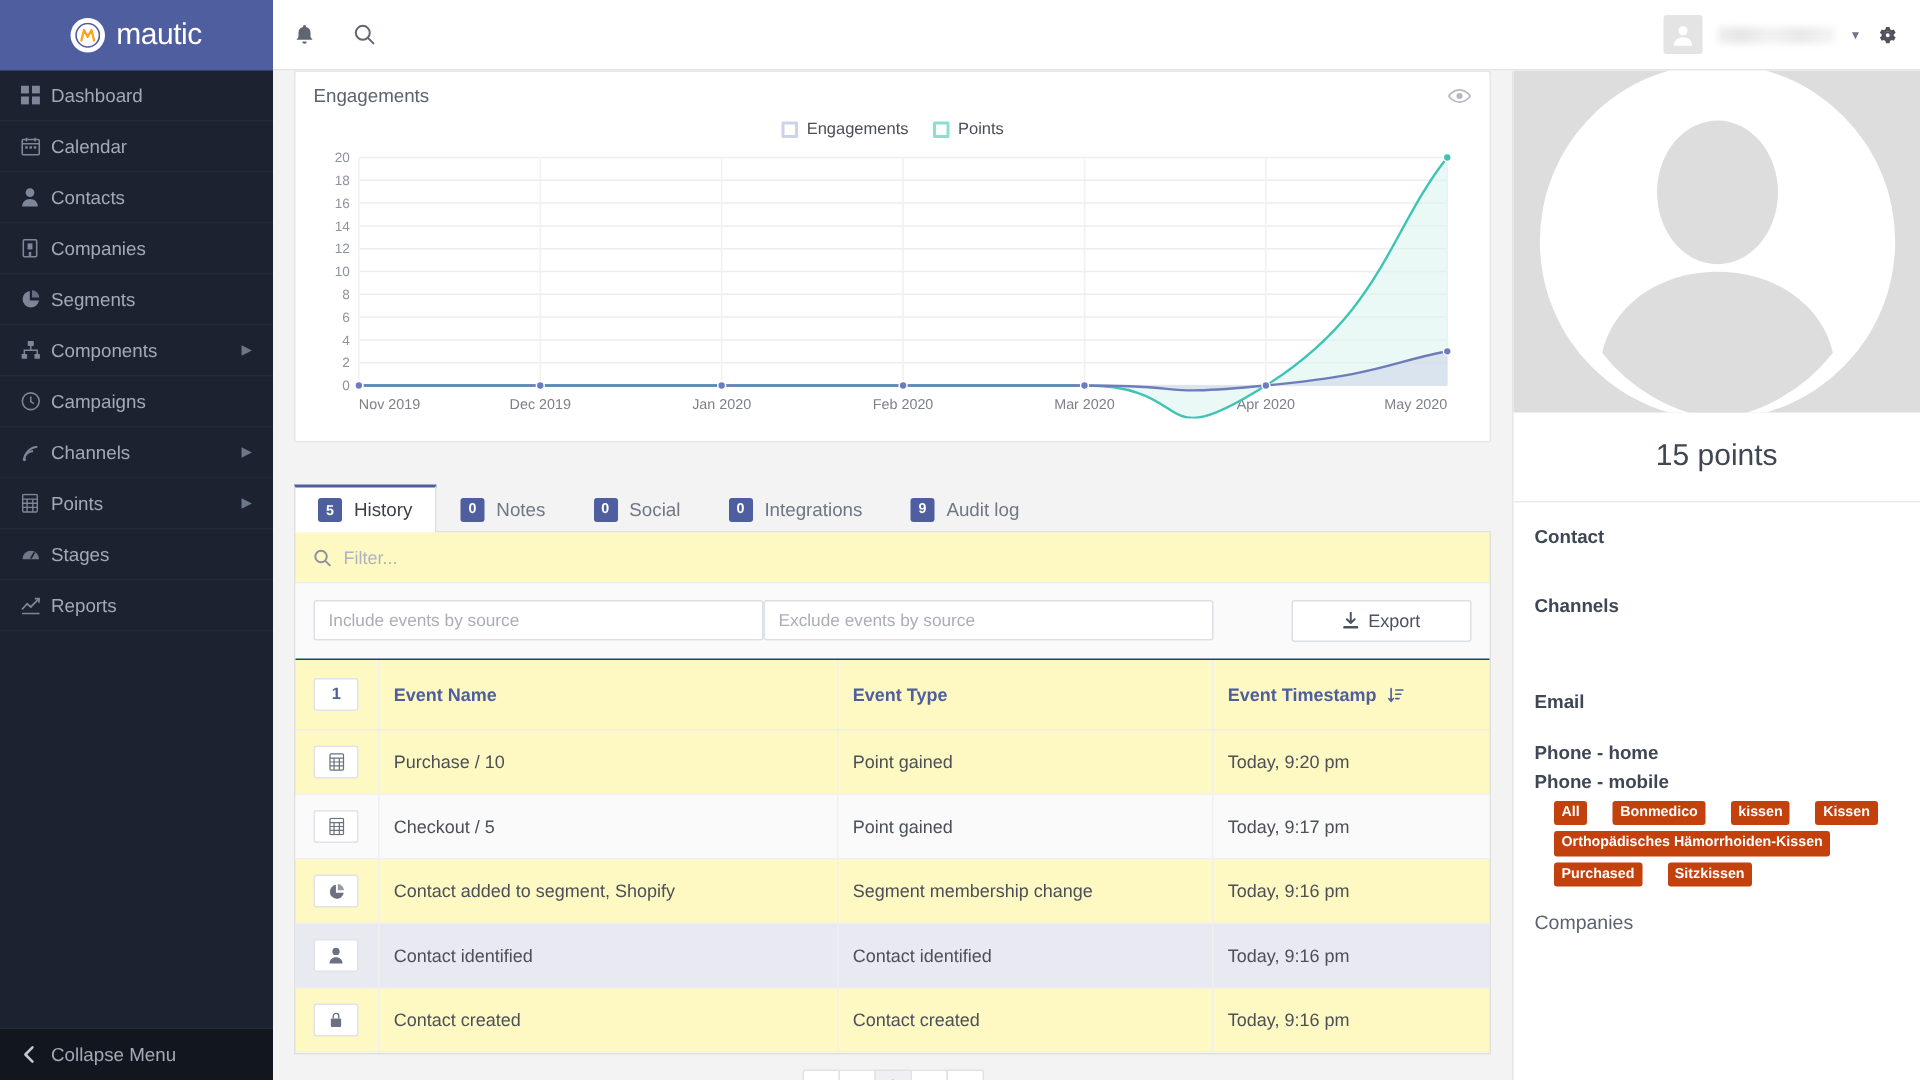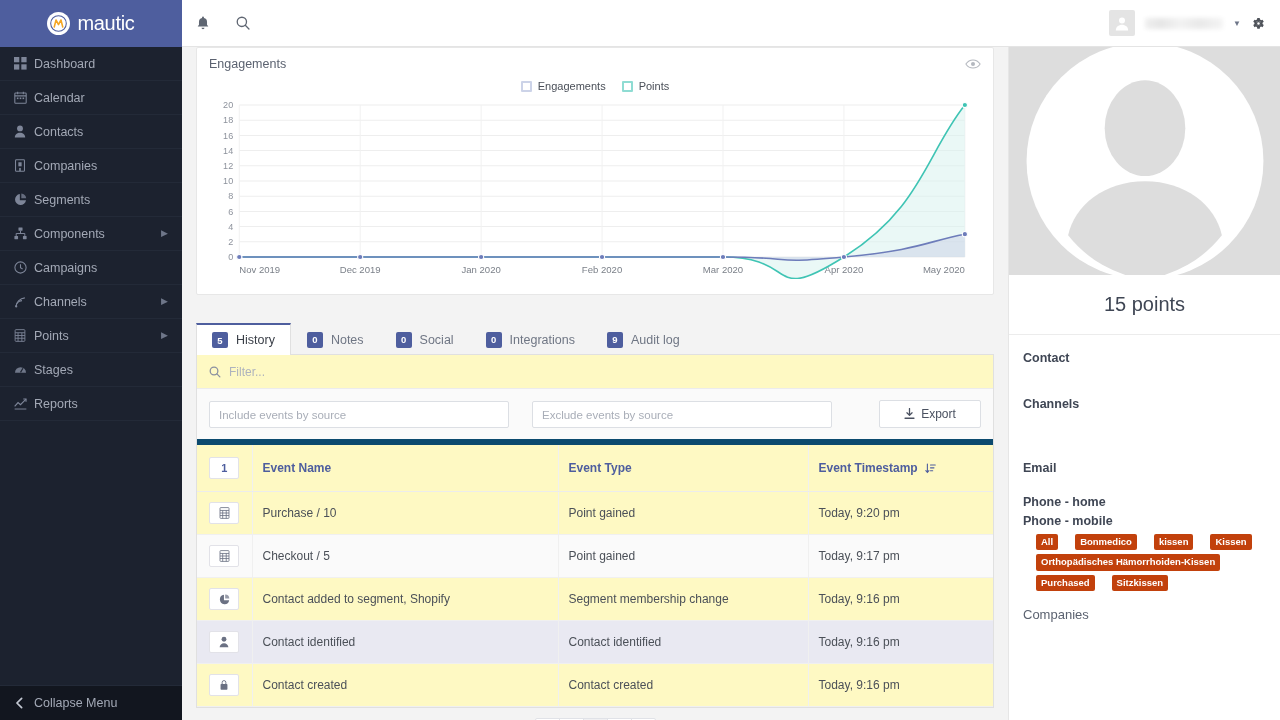--- a/index.html
+++ b/index.html
@@ -198,37 +198,37 @@
   .filter-ico { color: #8a90a0; display: flex; }
   .filter-input {
     border: none; outline: none; flex: 1 1 auto;
     font-size: 12px; color: #4b5058;
     font-family: "Liberation Sans", sans-serif;
     background: transparent;
   }
   .filter-input::placeholder { color: #aeb3bd; }
 
   .source-row {
-    display: flex; align-items: flex-end; gap: 23px;
+    display: flex; align-items: flex-start; 
     padding: 11px 12px;
     background: #fafafa;
-    border-bottom: 6px solid #0c4a6e;
+    border-bottom: 1px solid #0c4a6e;
   }
   .src-input {
     width: 300px; height: 27px;
     border: 1px solid #dcdfe4; border-radius: 2px;
     padding: 0 9px;
     font-size: 11.5px; color: #4b5058;
     font-family: "Liberation Sans", sans-serif;
     outline: none; background: #ffffff;
   }
   .src-input::placeholder { color: #a9aeb8; }
   .export-btn {
     margin-left: auto;
-    width: 102px; height: 28px;
+    width: 120px; height: 28px;
     border: 1px solid #dcdfe4; border-radius: 2px;
     background: #ffffff;
     display: flex; align-items: center; justify-content: center; gap: 6px;
     font-size: 12px; color: #4a5160; cursor: pointer;
     font-family: "Liberation Sans", sans-serif;
   }
 
   
   table.events { width: 100%; border-collapse: collapse; table-layout: fixed; }
   table.events th {

